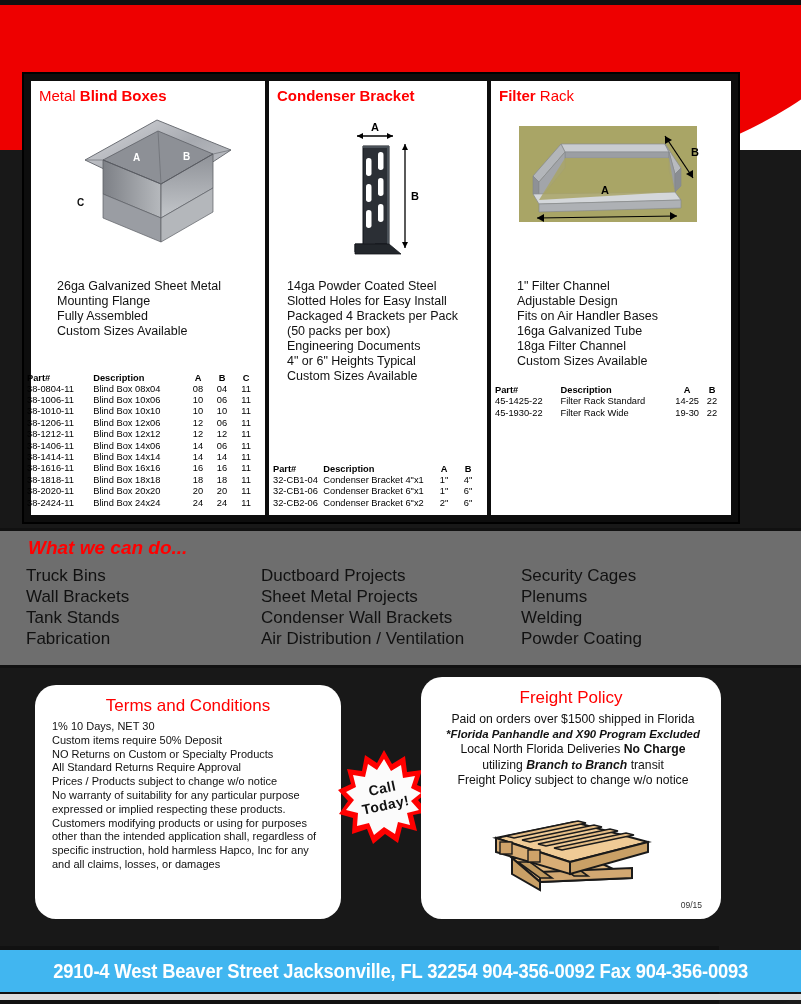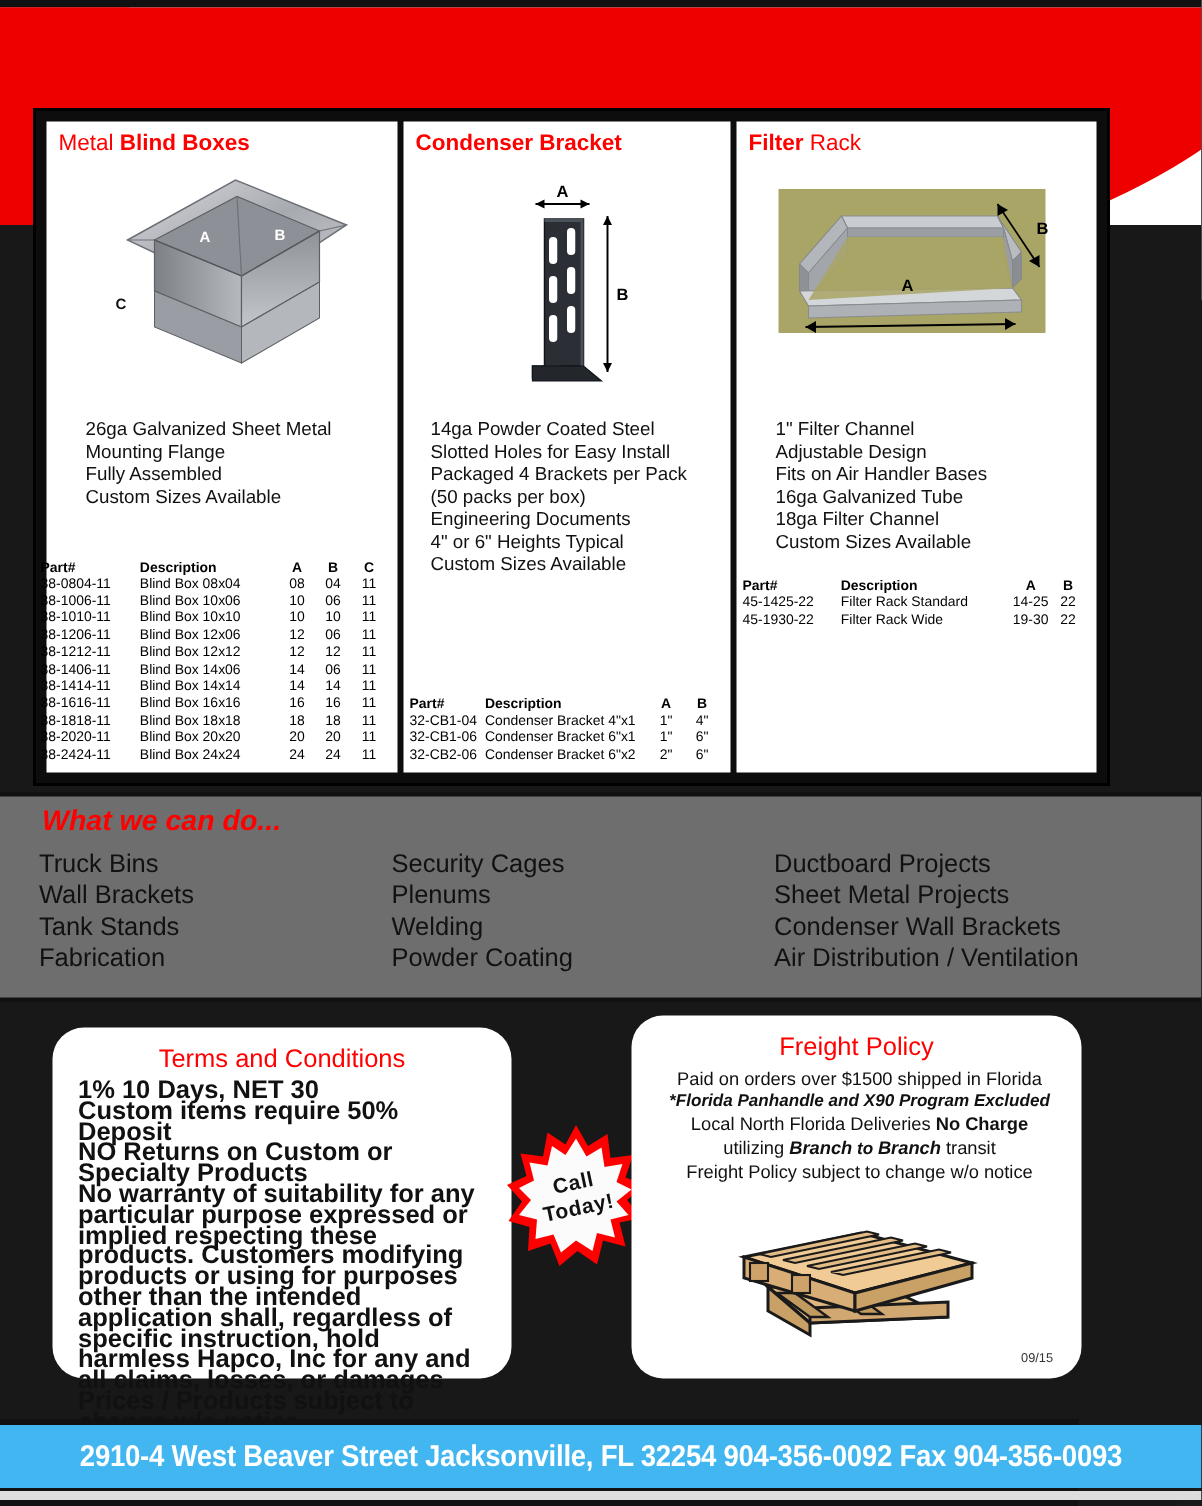--- a/index.html
+++ b/index.html
@@ -60,21 +60,21 @@
   .wwcd-col{font-size:17px;line-height:21px;color:#111;}
   .wwcd-c1{width:235px;}
   .wwcd-c2{width:255px;}
   .wwcd-c3{flex:1;}
 
   
   .card{position:absolute;background:#fff;border-radius:18px;box-shadow:0 0 0 3px #fff;}
   .card-terms{left:38px;top:688px;width:300px;height:228px;}
   .card-freight{left:424px;top:680px;width:294px;height:236px;}
   .card-title{text-align:center;color:#ff0000;font-size:17px;margin:8px 0 4px 0;}
-  .terms-body{font-size:17px;line-height:13.8px;color:#111;padding:0 10px 0 14px;font-weight:bold;}
+  .terms-body{font-size:11px;line-height:13.8px;color:#111;padding:0 10px 0 14px;}
   .freight-body{font-size:12.2px;line-height:15.2px;color:#111;padding:0 8px 0 12px;text-align:center;}
   .freight-body .it{font-style:italic;font-size:11.4px;font-weight:bold;}
   .freight-body .bi{font-weight:bold;font-style:italic;}
   .freight-body b{font-weight:bold;}
   .datestamp{position:absolute;right:16px;bottom:6px;font-size:8.5px;color:#333;}
 
   
   .pallet{position:absolute;left:58px;bottom:22px;}
 
   
@@ -408,43 +408,44 @@
 
   <div class="wwcd">
     <div class="wwcd-title">What we can do...</div>
     <div class="wwcd-cols">
       <div class="wwcd-col wwcd-c1">
         <div>Truck Bins</div>
         <div>Wall Brackets</div>
         <div>Tank Stands</div>
         <div>Fabrication</div>
       </div>
+      <div class="wwcd-col wwcd-c3">
+        <div>Ductboard Projects</div>
+        <div>Sheet Metal Projects</div>
+        <div>Condenser Wall Brackets</div>
+        <div>Air Distribution / Ventilation</div>
+      </div>
       <div class="wwcd-col wwcd-c2">
         <div>Security Cages</div>
         <div>Plenums</div>
         <div>Welding</div>
         <div>Powder Coating</div>
       </div>
-      <div class="wwcd-col wwcd-c3">
-        <div>Ductboard Projects</div>
-        <div>Sheet Metal Projects</div>
-        <div>Condenser Wall Brackets</div>
-        <div>Air Distribution / Ventilation</div>
-      </div>
     </div>
   </div>
 
   <div class="card card-terms">
     <div class="card-title">Terms and Conditions</div>
     <div class="terms-body">
       <div>1% 10 Days, NET 30</div>
       <div>Custom items require 50% Deposit</div>
       <div>NO Returns on Custom or Specialty Products</div>
+      <div>All Standard Returns Require Approval</div>
+      <div>Prices / Products subject to change w/o notice</div>
       <div>No warranty of suitability for any particular purpose expressed or implied respecting these products. Customers modifying products or using for purposes other than the intended application shall, regardless of specific instruction, hold harmless Hapco, Inc for any and all claims, losses, or damages</div>
-      <div>Prices / Products subject to change w/o notice</div>
     </div>
   </div>
 
   <div class="burst">
     <svg width="92" height="98" viewBox="0 0 92 98">
       <polygon points="46,2 54,16 67,8 69,24 84,22 79,37 92,42 80,52 90,64 75,67 79,83 64,79 60,95 47,86 35,96 29,81 14,86 15,70 1,66 10,53 0,42 13,36 9,21 24,23 27,7 39,15" fill="#ff0000"></polygon>
       <polygon points="46,11 53,23 63,17 65,30 77,28 73,40 83,45 73,53 81,62 69,65 72,77 60,74 57,86 46,79 36,87 31,75 19,78 20,65 8,62 16,52 8,44 18,39 15,27 27,29 30,16 39,22" fill="#fbfbfb"></polygon>
     </svg>
     <div class="burst-txt">
       <span>Call</span>

